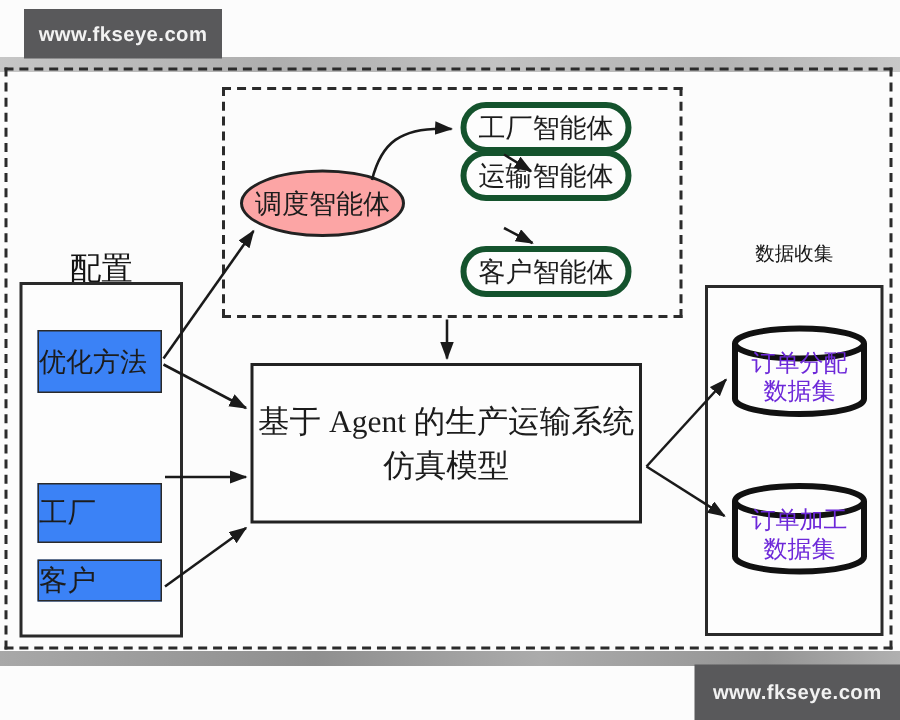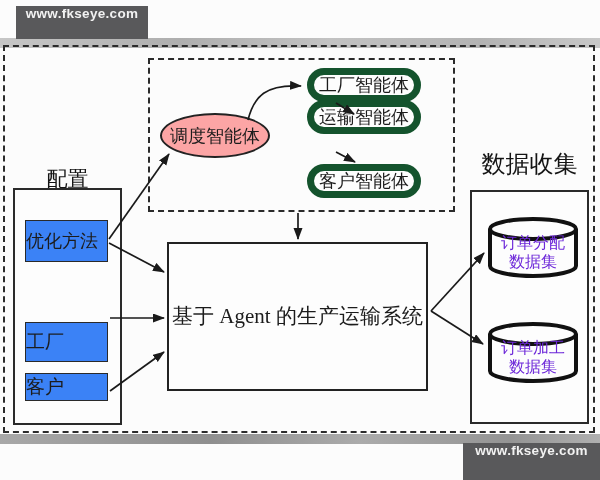--- a/index.html
+++ b/index.html
@@ -13,50 +13,50 @@
   .band-top { top:38px; height:10px; background:linear-gradient(90deg,#c6c6c6,#aeaeae 30%,#c2c2c2 55%,#b3b3b3 80%,#c8c8c8); }
   .band-bottom { top:434px; height:10px; background:linear-gradient(90deg,#a8a8a8,#8f8f8f 35%,#ababab 60%,#949494 85%,#b0b0b0); }
 
   .outer-dashed { position:absolute; left:3px; top:45px; width:592px; height:388px;
     border:2px dashed #2b2b2b; background:transparent; }
   .inner-dashed { position:absolute; left:148px; top:58px; width:307px; height:154px;
     border:2px dashed #2b2b2b; }
 
   .watermark { position:absolute; background:#59595b; color:#f2f2f2;
     font-family:"Liberation Sans","DejaVu Sans",sans-serif; font-weight:600;
-    font-size:13.5px; display:flex; justify-content:center;
+    font-size:13.5px; display:flex; align-items:center; justify-content:center;
     letter-spacing:.3px; }
   .wm-top { left:16px; top:6px; width:132px; height:33px; }
   .wm-bottom { left:463px; top:443px; width:137px; height:37px; }
 
   .section-label { position:absolute; font-size:21px; text-align:center; color:#141414; }
   .label-config { left:13px; top:154px; width:109px;margin-top:11px; }
-  .label-data { left:470px; top:148px; width:119px; font-size:24px; }
+  .label-data { left:470px; top:160px; width:119px; font-size:13px; }
 
   .container-rect { position:absolute; border:2px solid #2a2a2a; background:#fdfdfd; }
   .left-container { left:13px; top:188px; width:109px; height:237px; }
   .right-container { left:470px; top:190px; width:119px; height:234px; }
 
   .small-box { position:absolute; border:1.5px solid #2a2a2a; background:#3b82f6;
     display:flex; align-items:center; font-size:19px; }
   .box-opt { left:25px; top:220px; width:83px; height:42px; font-size:18px; }
   .box-factory { left:25px; top:298px; width:83px; height:40px;margin-top:24px; }
   .box-customer { left:25px; top:373px; width:83px; height:28px; }
 
-  .model-rect { position:absolute; left:167px; top:242px; width:261px; height:149px;
+  .model-rect { position:absolute; left:167px; top:242px; width:261px; height:107px;
     border:2px solid #222; background:#fdfdfd; display:flex; flex-direction:column;
     align-items:center; justify-content:center; font-size:21px; line-height:29px;
     text-align:left; }
 
   .ellipse { position:absolute; left:160px; top:113px; width:110px; height:45px;
     border:2px solid #222; border-radius:50%; background:#fca5a5;
     display:flex; align-items:center; justify-content:center; font-size:18px; }
 
   .stadium { position:absolute; left:307px; width:114px; height:34px;
-    border:7px solid #14532d; border-radius:17px; background:#fdfdfd;
+    border:4px solid #14532d; border-radius:17px; background:#fdfdfd;
     display:flex; align-items:center; justify-content:center; font-size:18px; }
   .st-1 { top:68px; } .st-2 { top:100px; } .st-3 { top:164px; }
 
   .cylinder { position:absolute; width:92px; height:64px; }
   .cyl-1 { left:487px; top:216px; }
   .cyl-2 { left:487px; top:321px; }
   .cylinder svg { position:absolute; left:0; top:0; }
   .cyl-text { position:absolute; left:0; top:17px; width:92px; text-align:center;
     font-size:16px; line-height:19px; color:#6d28d9; }
 
@@ -104,20 +104,21 @@
   </div>
   <div class="stadium st-2">
     <span>运输智能体</span>
   </div>
   <div class="stadium st-3">
     <span>客户智能体</span>
   </div>
 
   <div class="model-rect">
     <span>基于 Agent 的生产运输系统</span>
+    <span>仿真模型</span>
   </div>
 
   <div class="container-rect right-container"></div>
 
   <div class="cylinder cyl-1">
     <svg width="92" height="64" viewBox="0 0 92 64">
       <path d="M3,13 L3,50 A43,10 0 0 0 89,50 L89,13" fill="#fdfdfd" stroke="#111" stroke-width="4"></path>
       <ellipse cx="46" cy="13" rx="43" ry="10" fill="#fdfdfd" stroke="#111" stroke-width="4"></ellipse>
     </svg>
     <div class="cyl-text">

